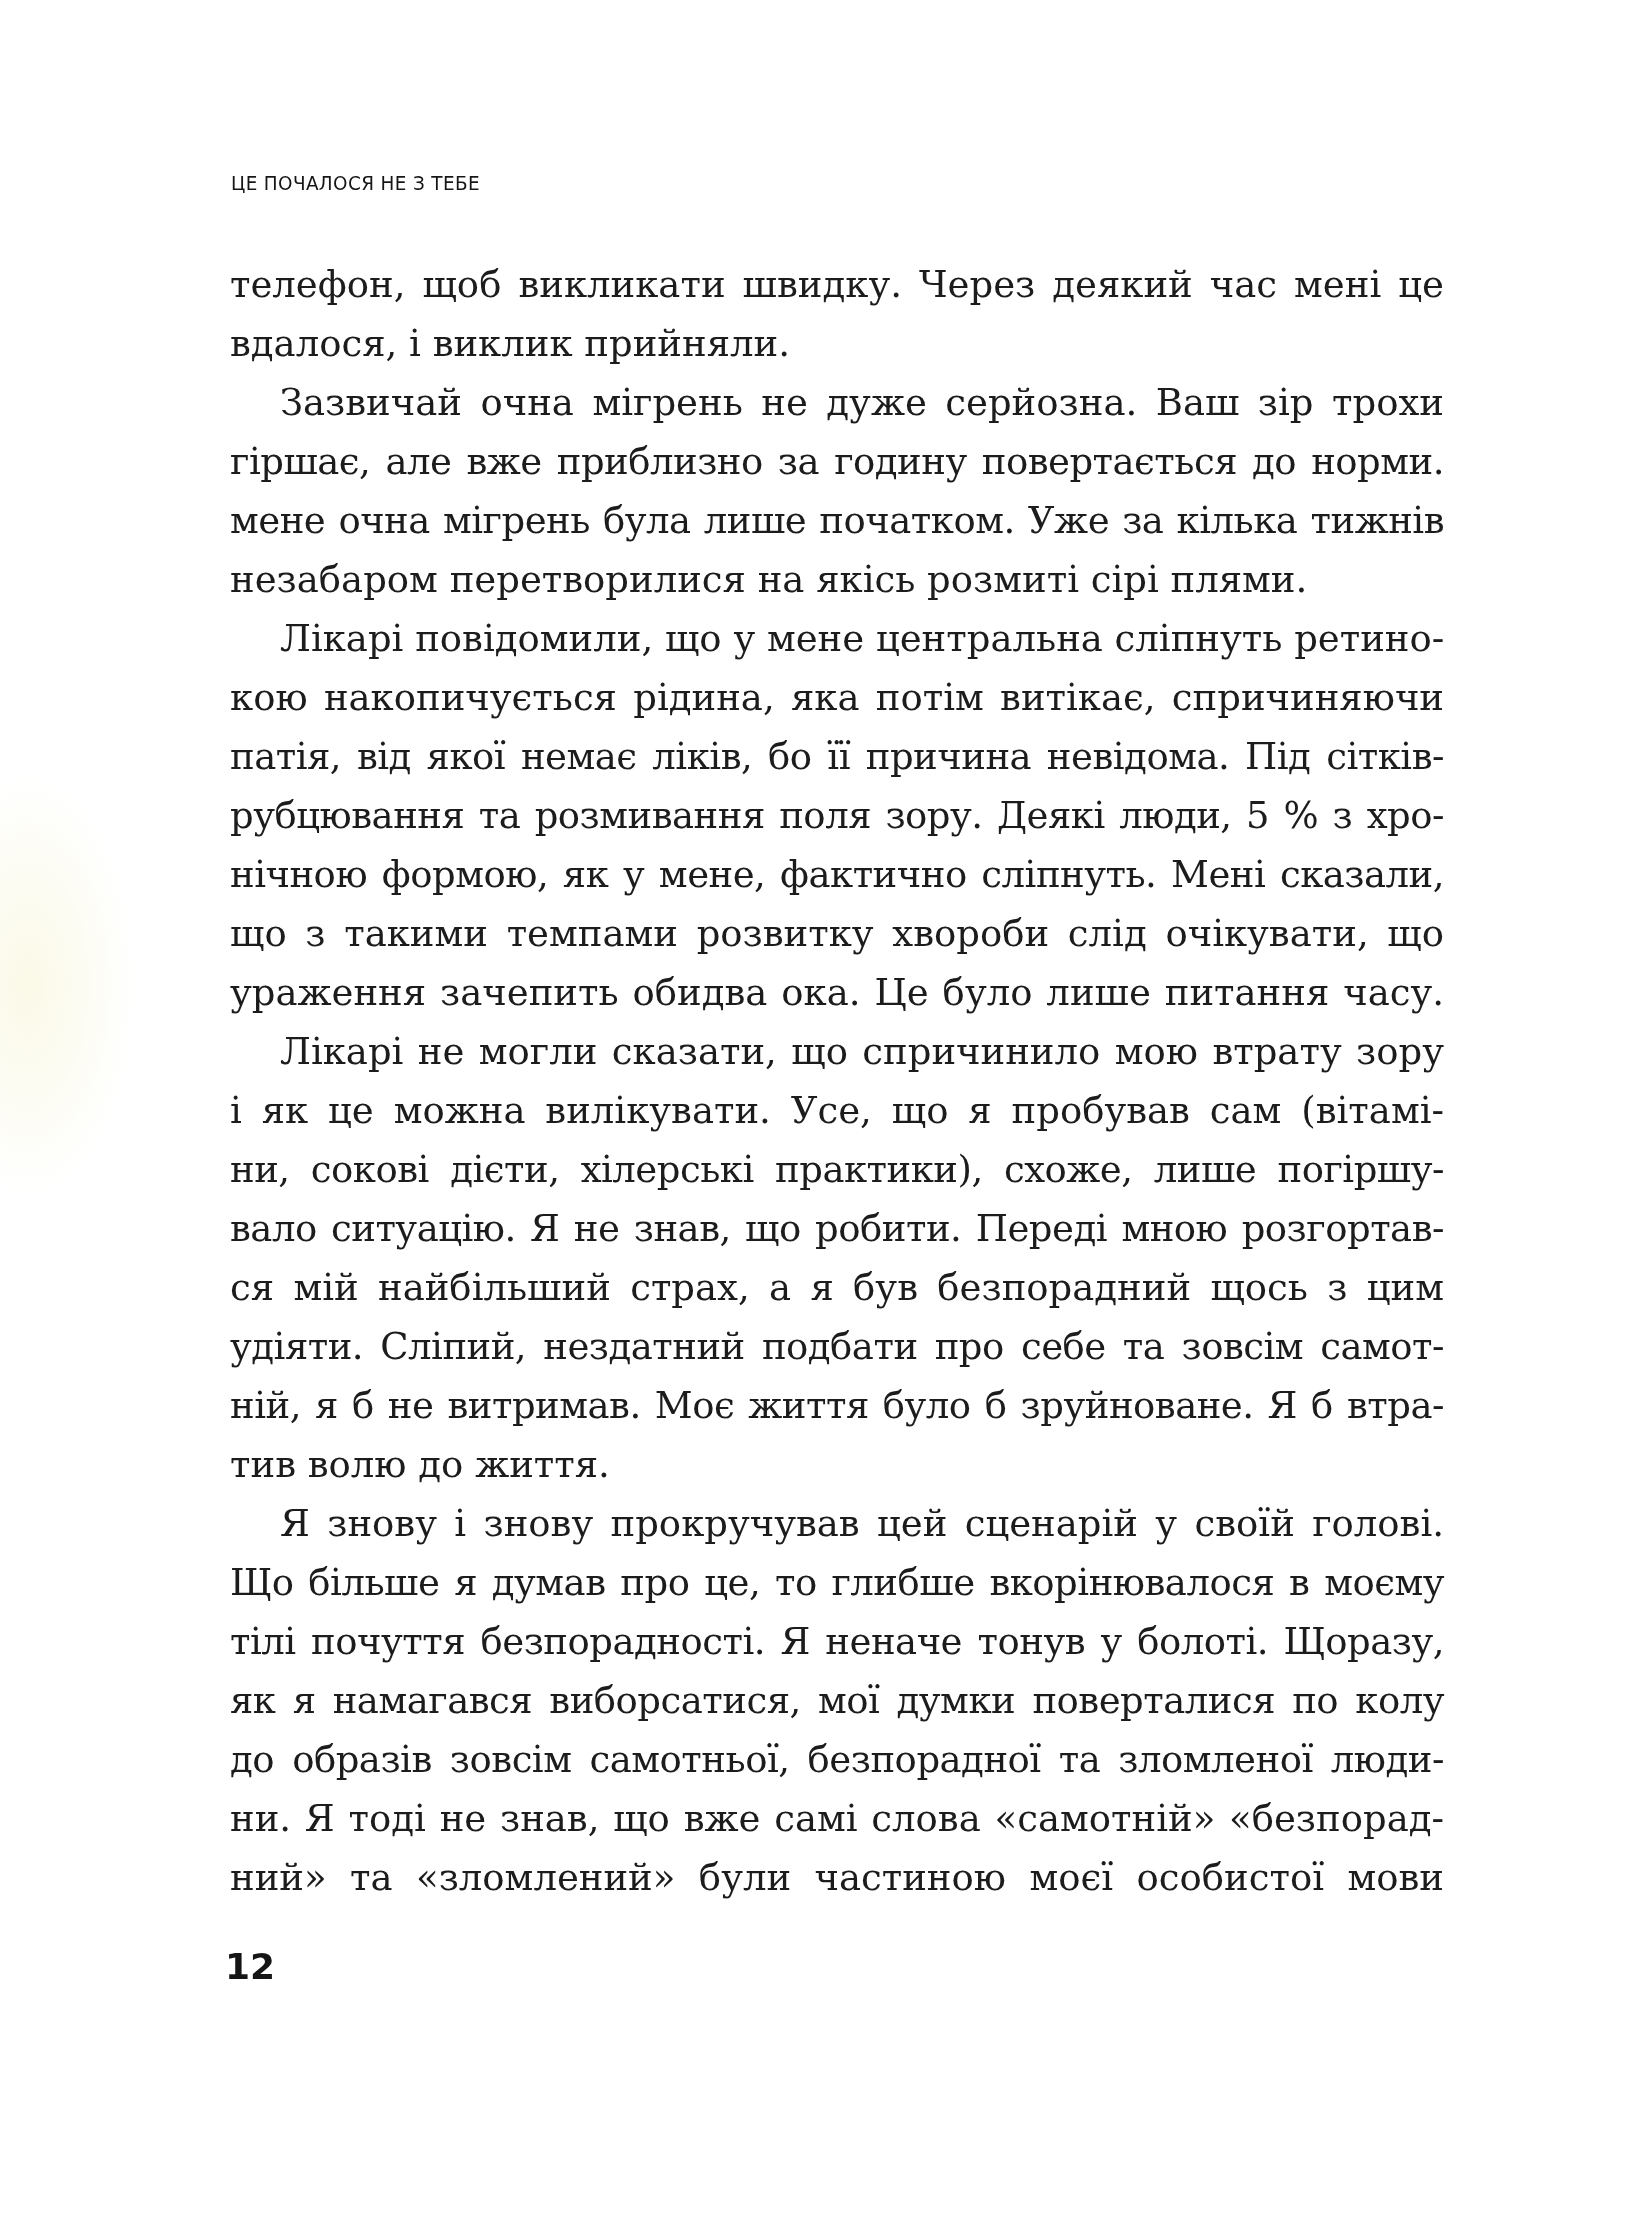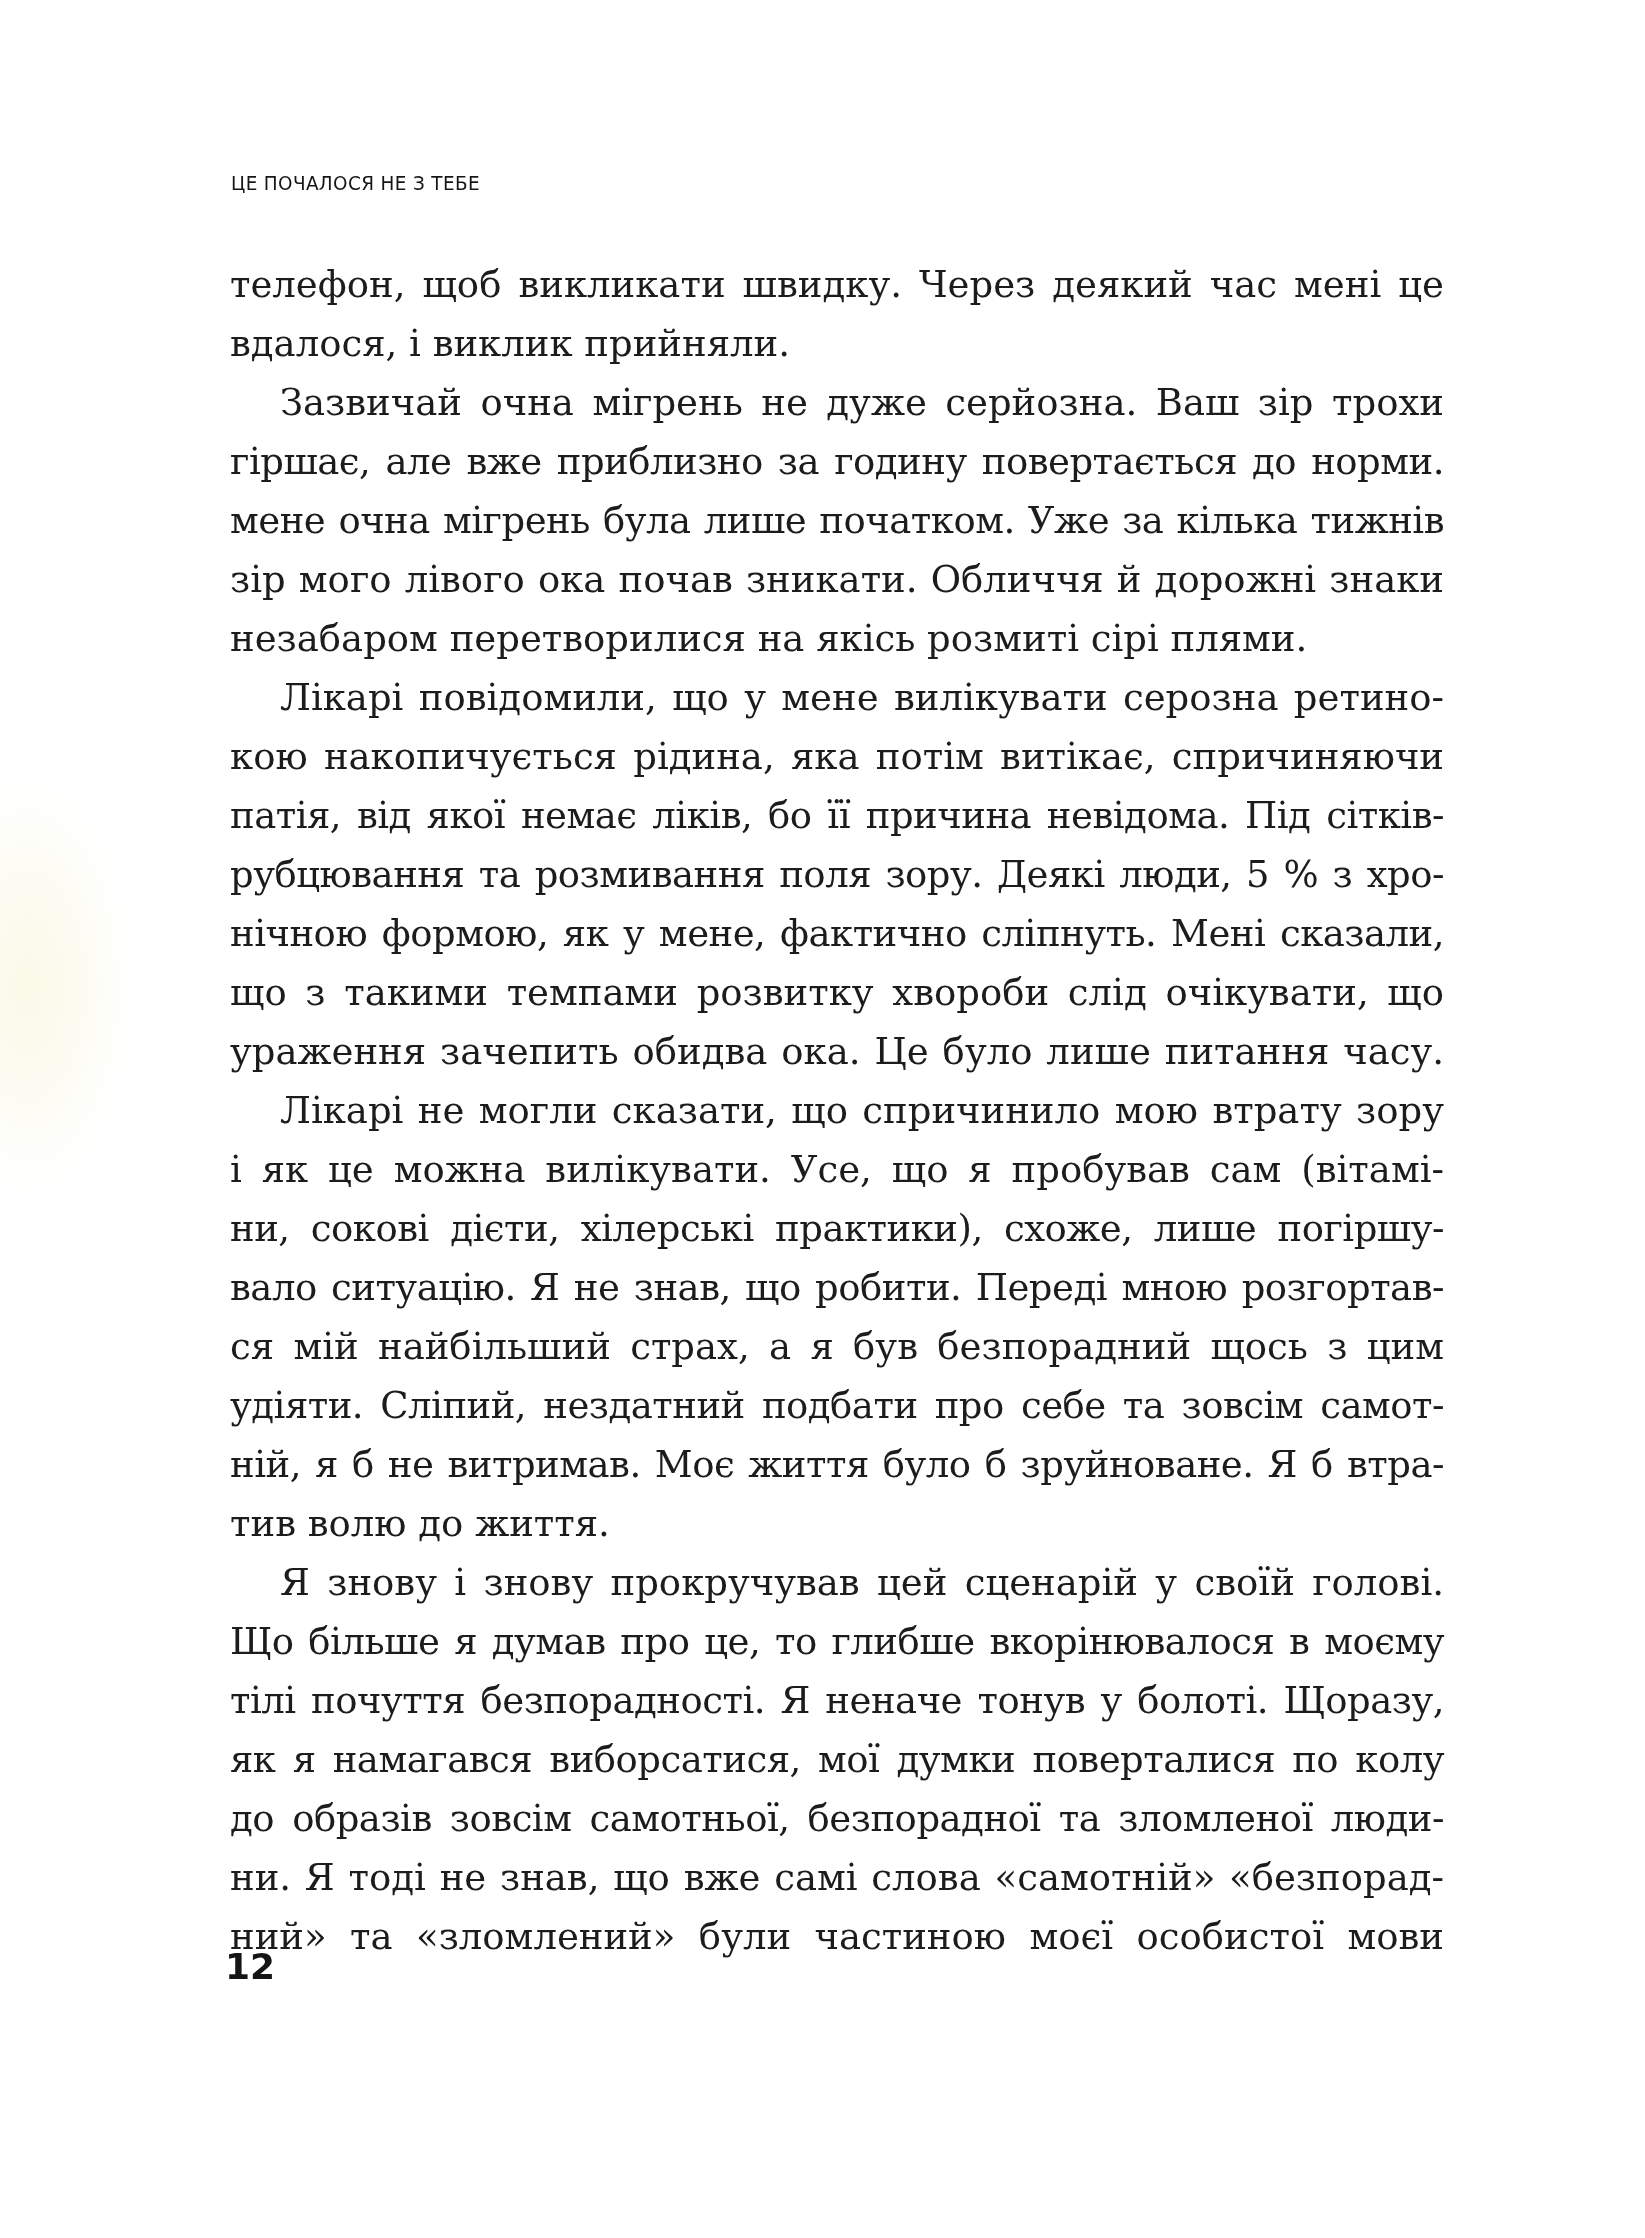--- a/index.html
+++ b/index.html
@@ -84,26 +84,25 @@
 
   <div>
     <span class="line">телефон, щоб викликати швидку. Через деякий час мені це</span>
     <span class="line last">вдалося, і виклик прийняли.</span>
   </div>
 
   <div>
     <span class="line indent">Зазвичай очна мігрень не дуже серйозна. Ваш зір трохи</span>
     <span class="line condensed">гіршає, але вже приблизно за годину повертається до норми.</span>
     <span class="line condensed">мене очна мігрень була лише початком. Уже за кілька тижнів</span>
-    <span class="line">зір мого лівого ока почав зникати. Обличчя й дорожні знаки</span>
     <span class="line last">незабаром перетворилися на якісь розмиті сірі плями.</span>
   </div>
 
   <div>
-    <span class="line indent">Лікарі повідомили, що у мене вилікувати серозна ретино-</span>
+    <span class="line indent">Лікарі повідомили, що у мене центральна сліпнуть ретино-</span>
     <span class="line">кою накопичується рідина, яка потім витікає, спричиняючи</span>
     <span class="line condensed">патія, від якої немає ліків, бо її причина невідома. Під сітків-</span>
     <span class="line condensed">рубцювання та розмивання поля зору. Деякі люди, 5 % з хро-</span>
     <span class="line condensed">нічною формою, як у мене, фактично сліпнуть. Мені сказали,</span>
     <span class="line">що з такими темпами розвитку хвороби слід очікувати, що</span>
     <span class="line">ураження зачепить обидва ока. Це було лише питання часу.</span>
   </div>
 
   <div>
     <span class="line indent">Лікарі не могли сказати, що спричинило мою втрату зору</span>

